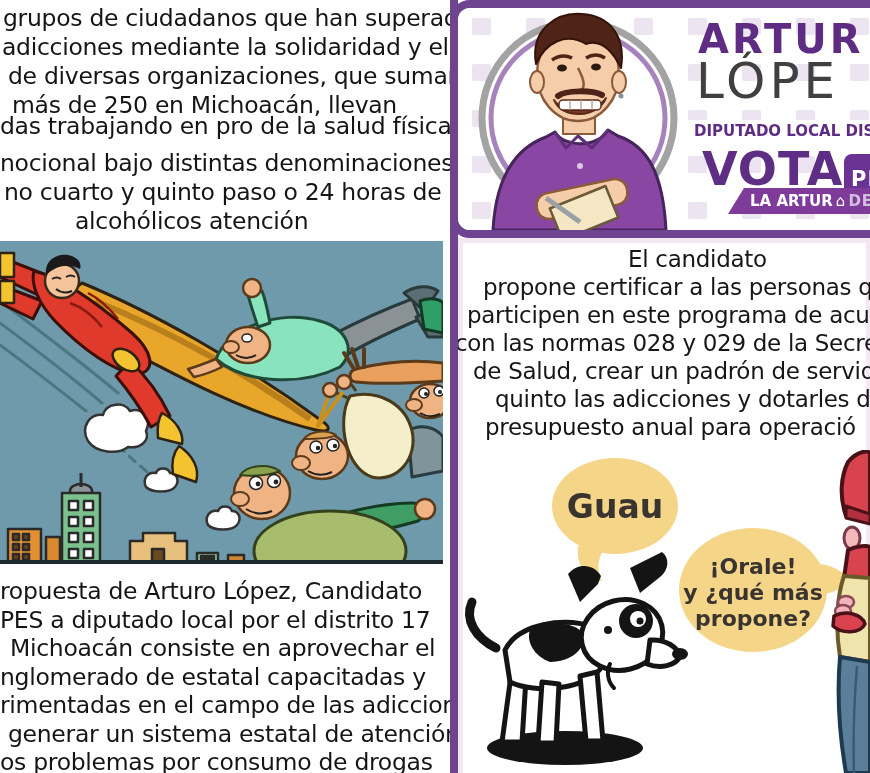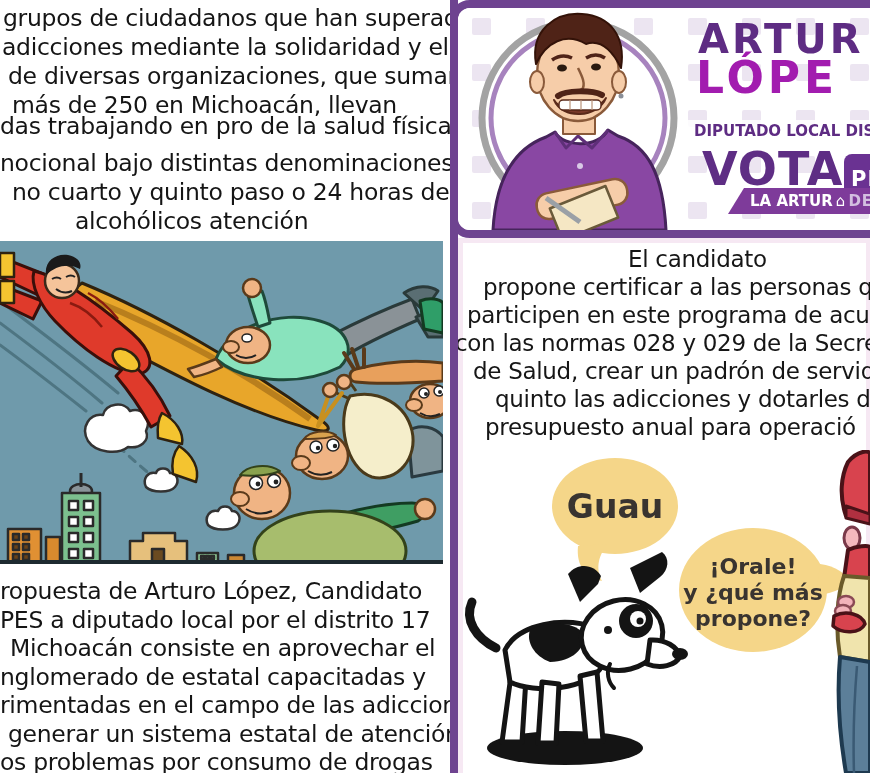--- a/index.html
+++ b/index.html
@@ -10,42 +10,42 @@
   }
   
   .left-panel{position:absolute;left:0;top:0;width:450px;height:773px;background:#fff;overflow:hidden;}
   .para-line{position:absolute;white-space:nowrap;color:#151515;font-size:23.5px;font-weight:500;letter-spacing:-0.3px;}
   .top-text .para-line:nth-child(1){top:4px;left:3px}
   .top-text .para-line:nth-child(2){top:33px;left:2px}
   .top-text .para-line:nth-child(3){top:62px;left:8px}
   .top-text .para-line:nth-child(4){top:91px;left:12px}
   .top-text .para-line:nth-child(5){top:112px;left:0}
   .top-text .para-line:nth-child(6){top:149px;left:0}
-  .top-text .para-line:nth-child(7){top:178px;left:12px}
+  .top-text .para-line:nth-child(7){top:178px;left:4px}
   .top-text .para-line:nth-child(8){top:207px;left:75px}
   .bottom-text .para-line:nth-child(1){top:577px;left:0}
   .bottom-text .para-line:nth-child(2){top:606px;left:0}
   .bottom-text .para-line:nth-child(3){top:634px;left:10px}
   .bottom-text .para-line:nth-child(4){top:663px;left:0}
   .bottom-text .para-line:nth-child(5){top:691px;left:0}
   .bottom-text .para-line:nth-child(6){top:720px;left:8px}
   .bottom-text .para-line:nth-child(7){top:748px;left:0}
   .cartoon-svg{position:absolute;left:0;top:241px;}
   
   .right-panel{position:absolute;left:450px;top:0;width:420px;height:773px;background:#fff;overflow:hidden;}
   .purple-stripe{position:absolute;left:0;top:0;width:8px;height:773px;background:#6e4390;z-index:6;}
   .pink-stripe-left{position:absolute;left:8px;top:238px;width:5px;bottom:0;background:#f6e8f3;z-index:1;}
   .pink-stripe-right{position:absolute;right:0;top:0;width:4px;height:773px;background:#f6e8f3;z-index:1;}
   .pink-under-banner{position:absolute;left:0;top:238px;width:100%;height:5px;background:#f6e8f3;z-index:1;}
   
   .banner{position:absolute;left:0;top:0;width:414px;height:222px;border:8px solid #6e4390;
           border-radius:20px 0 0 20px;background:#fff;z-index:2;overflow:hidden;}
   .banner-bg{position:absolute;left:0;top:0;}
   .banner-name1{position:absolute;left:240px;top:8px;font-size:40px;font-weight:800;letter-spacing:3px;color:#5e2c83;white-space:nowrap;z-index:3;}
-  .banner-name2{position:absolute;left:238px;top:44px;font-size:44px;font-weight:700;letter-spacing:4px;color:#a21caf;white-space:nowrap;z-index:3;}
+  .banner-name2{position:absolute;left:238px;top:44px;font-size:50px;font-weight:400;letter-spacing:4px;color:#404040;white-space:nowrap;z-index:3;}
   .banner-band{position:absolute;left:226px;top:112px;width:210px;height:24px;background:rgba(255,255,255,.85);z-index:3;}
   .banner-office{position:absolute;left:236px;top:114px;font-size:15px;font-weight:800;color:#5e2c83;white-space:nowrap;z-index:4;}
   .banner-vota{position:absolute;left:244px;top:134px;font-size:46px;font-weight:700;color:#5e2d84;letter-spacing:1px;white-space:nowrap;z-index:4;}
   .party-box{position:absolute;left:386px;top:146px;width:52px;height:50px;background:#6a3292;border-radius:8px;z-index:4;
              color:#fff;font-size:21px;font-weight:800;line-height:50px;padding-left:7px;letter-spacing:1px;}
   .ribbon{position:absolute;left:270px;top:180px;width:160px;height:26px;background:#7e3b9a;z-index:5;
           clip-path:polygon(16px 0,100% 0,100% 100%,0 100%);
           display:flex;align-items:center;gap:3px;padding-left:22px;box-sizing:border-box;}
   .ribbon .la-casa{color:#fff;font-size:15px;font-weight:800;white-space:nowrap;}
   .ribbon .house{color:#fff;font-size:15px;line-height:1;}

